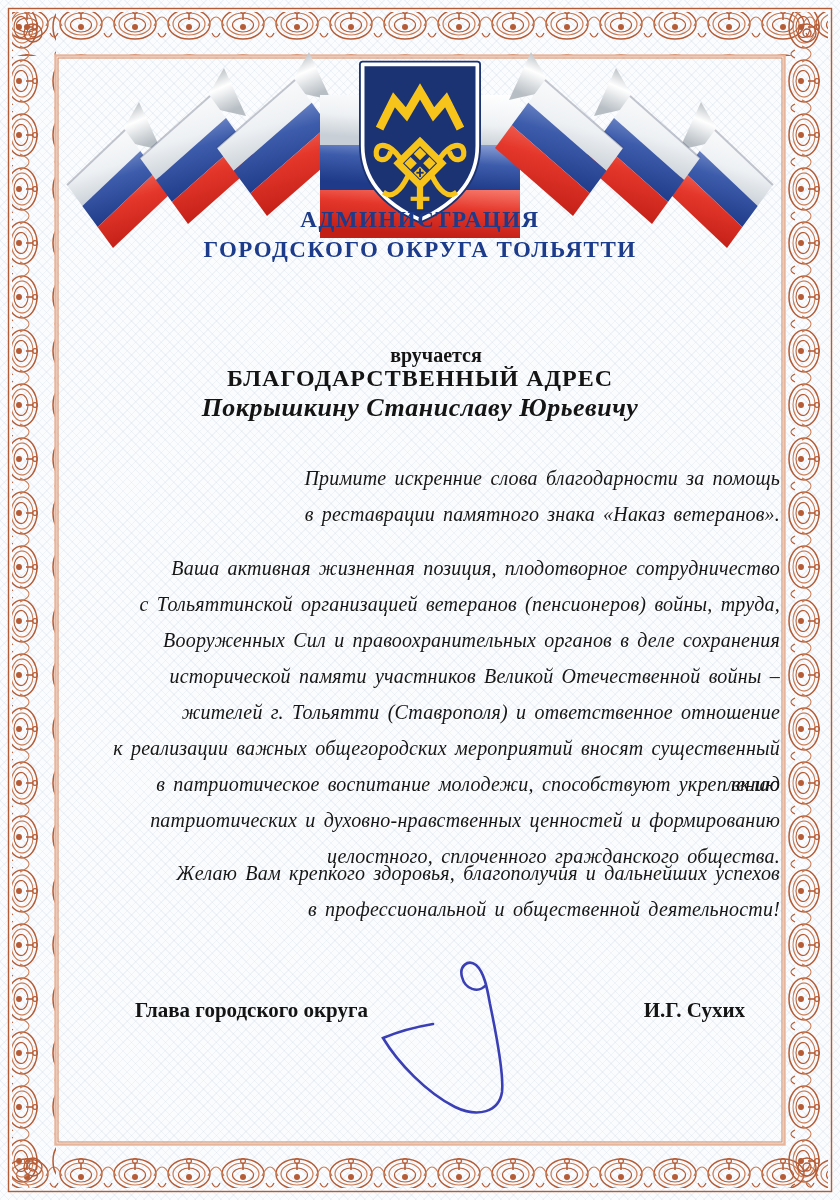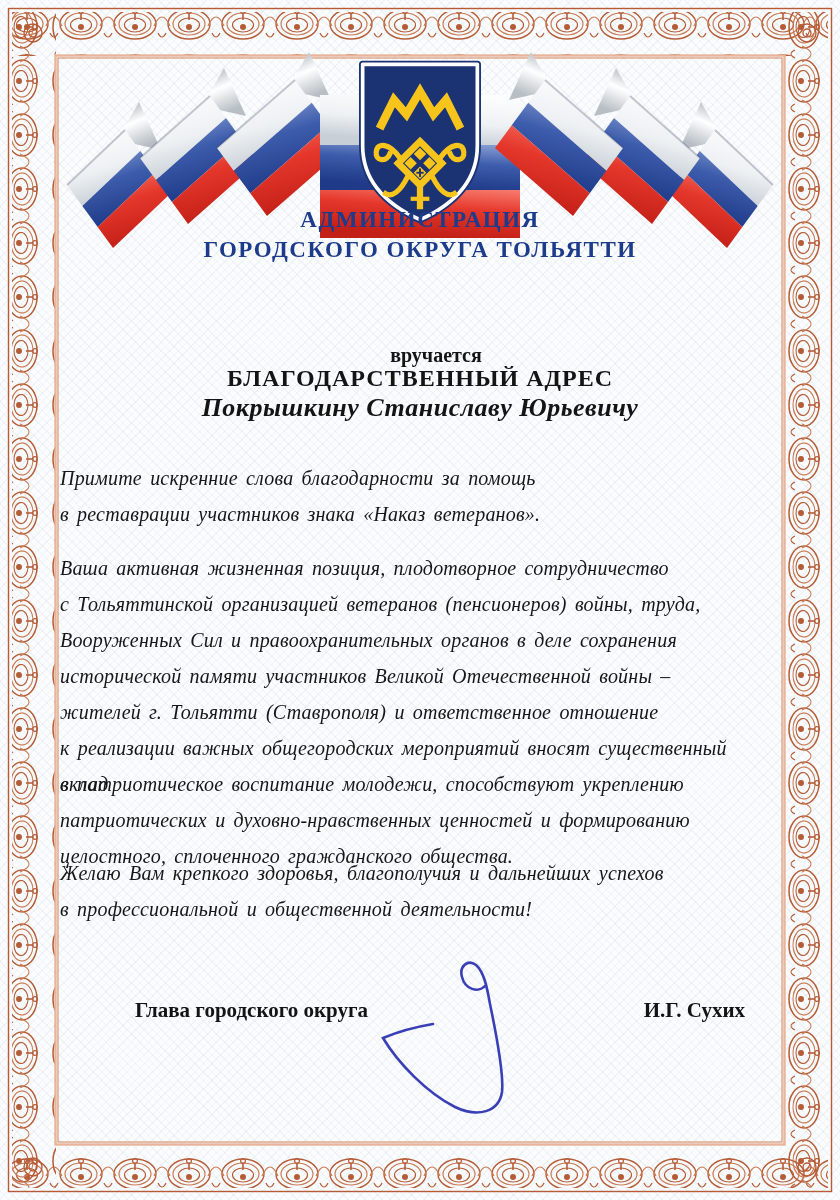--- a/index.html
+++ b/index.html
@@ -12,21 +12,21 @@
       repeating-linear-gradient(-45deg, rgba(140,170,205,0.10) 0 1px, transparent 1px 6px);
     overflow:hidden;
     font-family:"Liberation Serif", serif;
   }
   .abs{position:absolute;left:0;top:0;}
   .cline{position:absolute;left:60px;right:60px;text-align:center;}
   .org-line{color:#1d3b8b;font-weight:bold;font-size:23px;letter-spacing:1.5px;}
   .doc-title{color:#141414;font-weight:bold;font-size:24px;letter-spacing:1px;margin-top:48px;}
   .doc-subtitle{color:#141414;font-weight:bold;font-size:20px;}
   .doc-recipient{color:#141414;font-weight:bold;font-style:italic;font-size:26px;letter-spacing:0.5px;}
-  .body-par{position:absolute;left:60px;right:60px;text-align:left;
+  .body-par{position:absolute;left:60px;right:60px;text-align:right;
     font-style:italic;font-size:20px;color:#161616;letter-spacing:0.2px;word-spacing:3px;}
   .body-par .ln{height:36px;line-height:36px;}
   .footer-row{position:absolute;top:992px;left:135px;right:95px;height:36px;line-height:36px;
     display:flex;justify-content:space-between;font-weight:bold;font-size:21px;color:#141414;gap:28px;}
 </style>
 </head>
 <body>
 
 <div class="page">
 
@@ -153,21 +153,21 @@
 
   <div class="cline org-line" style="top:207px;">АДМИНИСТРАЦИЯ</div>
   <div class="cline org-line" style="top:237px;">ГОРОДСКОГО ОКРУГА ТОЛЬЯТТИ</div>
 
   <div class="cline doc-title" style="top:317px;">БЛАГОДАРСТВЕННЫЙ АДРЕС</div>
   <div class="cline doc-subtitle" style="top:344px;padding-left:32px;">вручается</div>
   <div class="cline doc-recipient" style="top:393px;">Покрышкину Станиславу Юрьевичу</div>
 
   <div class="body-par" style="top:460px;">
     <div class="ln">Примите искренние слова благодарности за помощь</div>
-    <div class="ln">в реставрации участников знака «Наказ ветеранов».</div>
+    <div class="ln">в реставрации памятного знака «Наказ ветеранов».</div>
   </div>
 
   <div class="body-par" style="top:550px;">
     <div class="ln">Ваша активная жизненная позиция, плодотворное сотрудничество</div>
     <div class="ln">с Тольяттинской организацией ветеранов (пенсионеров) войны, труда,</div>
     <div class="ln">Вооруженных Сил и правоохранительных органов в деле сохранения</div>
     <div class="ln">исторической памяти участников Великой Отечественной войны –</div>
     <div class="ln">жителей г. Тольятти (Ставрополя) и ответственное отношение</div>
     <div class="ln">к реализации важных общегородских мероприятий вносят существенный вклад</div>
     <div class="ln">в патриотическое воспитание молодежи, способствуют укреплению</div>

